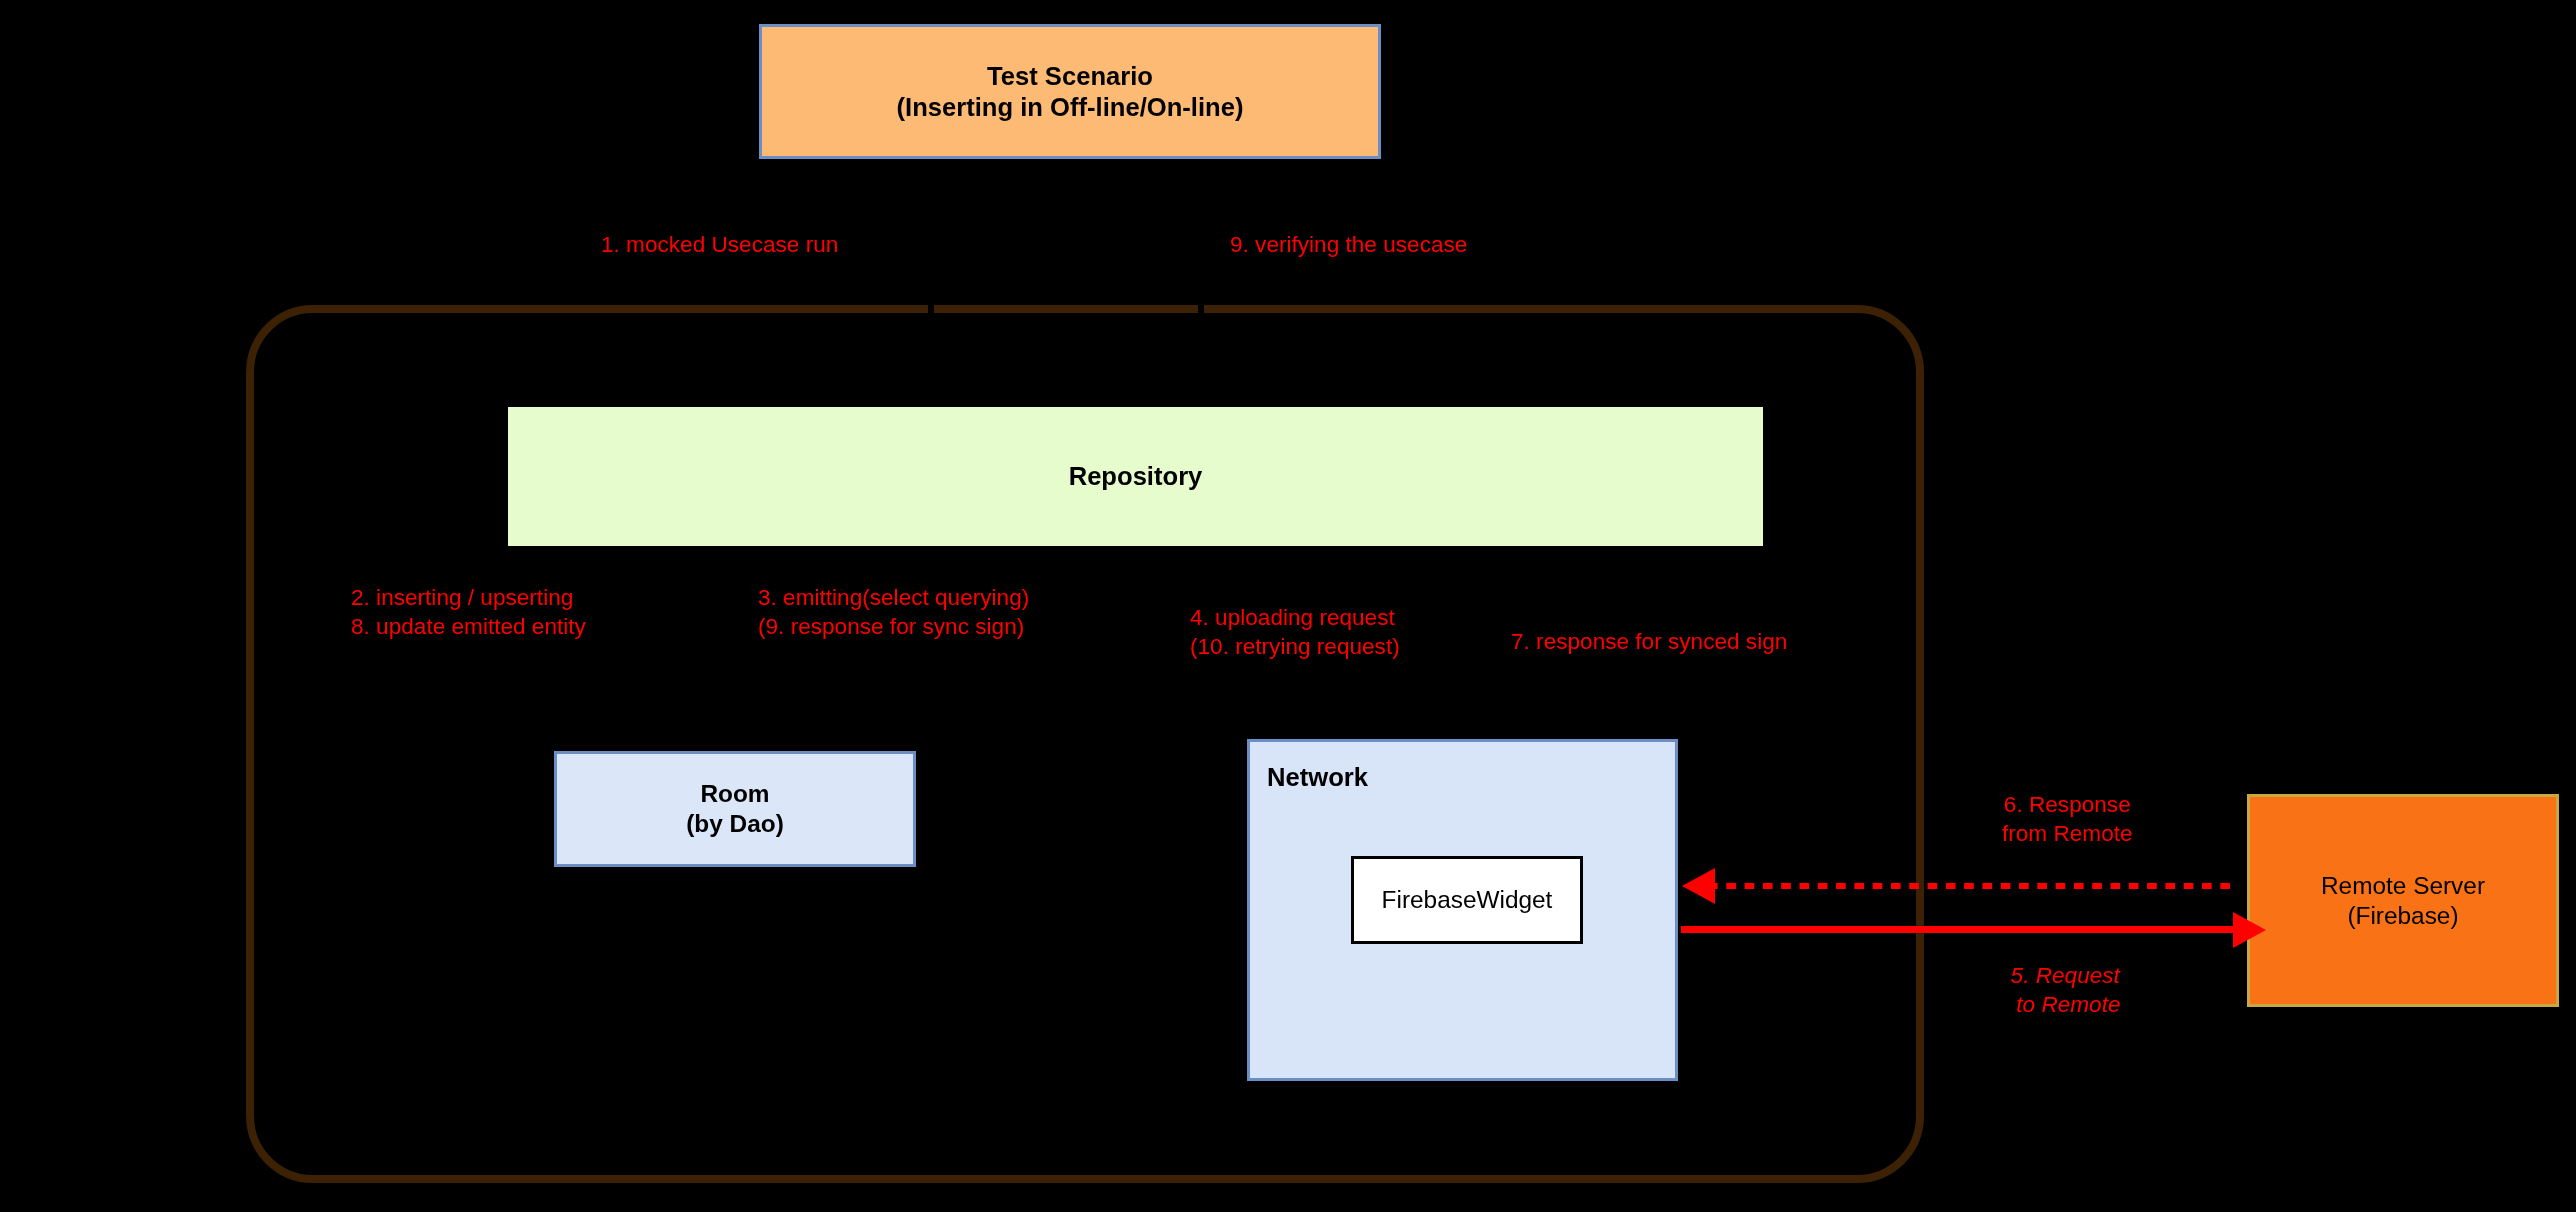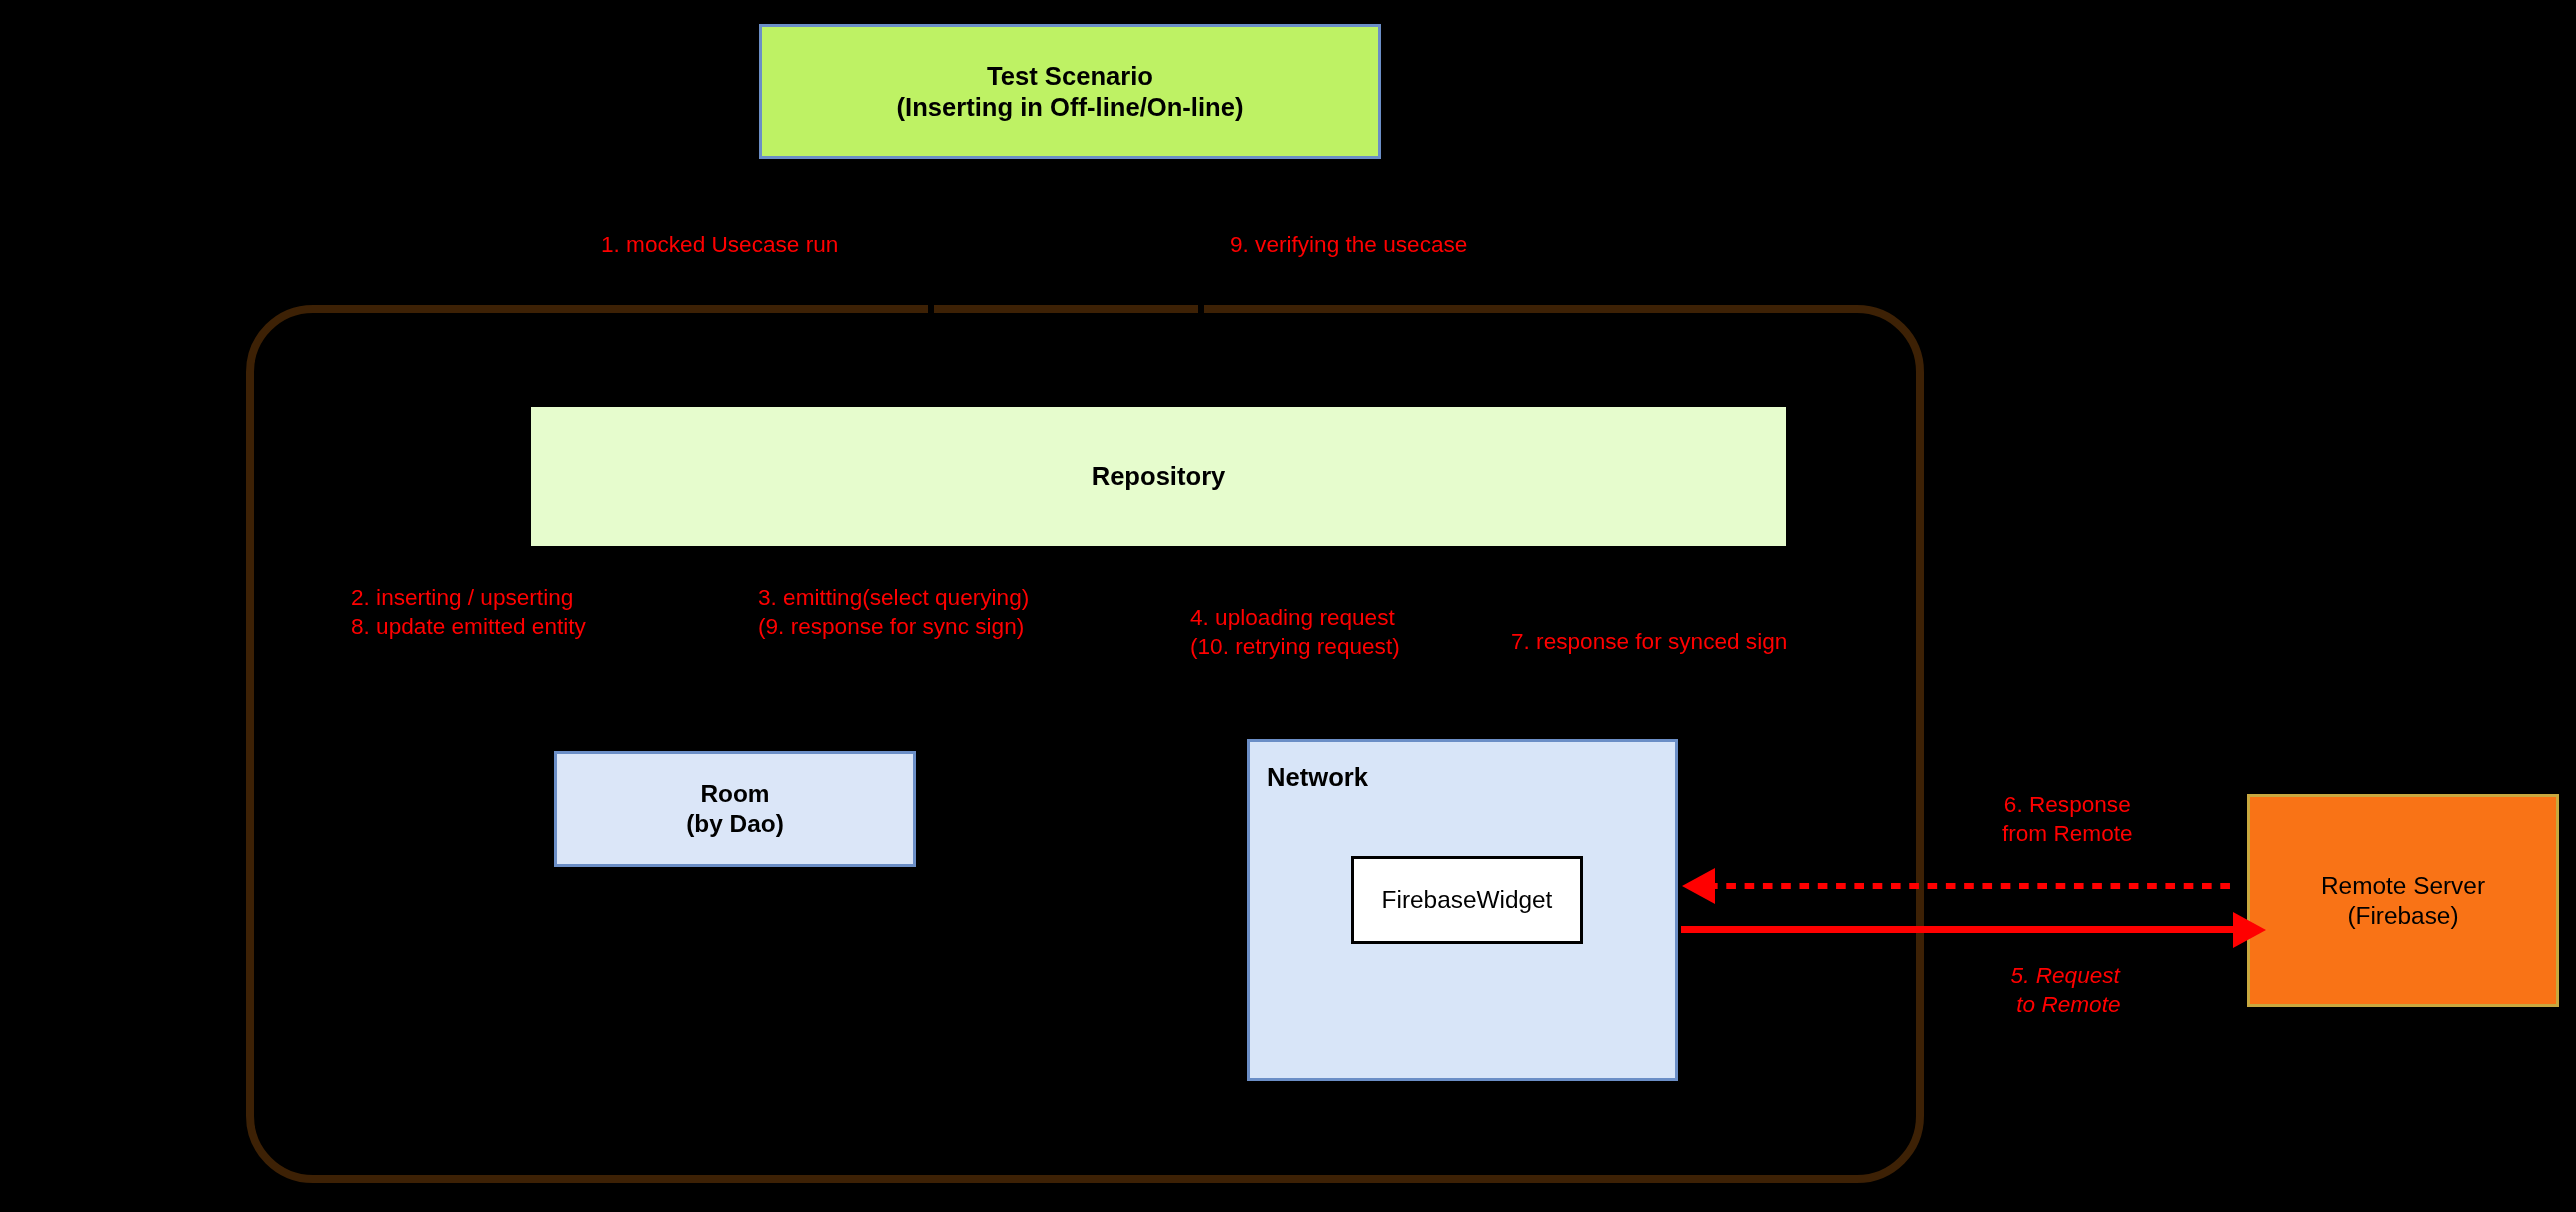--- a/index.html
+++ b/index.html
@@ -28,21 +28,21 @@
     color: #000000;
     line-height: 1.22;
   }
 
   
   #test-scenario {
     left: 759px;
     top: 24.4px;
     width: 622px;
     height: 135px;
-    background: #bef264;
+    background: #fdba74;
     border: 3px solid #6b8ec6;
     font-size: 25.6px;
     font-weight: bold;
   }
 
   
   #app-container {
     position: absolute;
     left: 246px;
     top: 305px;
@@ -77,21 +77,20 @@
   
   #repository {
     left: 508px;
     top: 407px;
     width: 1255px;
     height: 139px;
     background: #e6fccd;
     border: none;
     font-size: 25.6px;
     font-weight: bold;
-    margin-left: 23px;
   }
 
   
   #room {
     left: 554px;
     top: 715px;
     width: 362px;
     height: 116px;
     background: #dbe6f8;
     border: 3px solid #6b8ec6;

